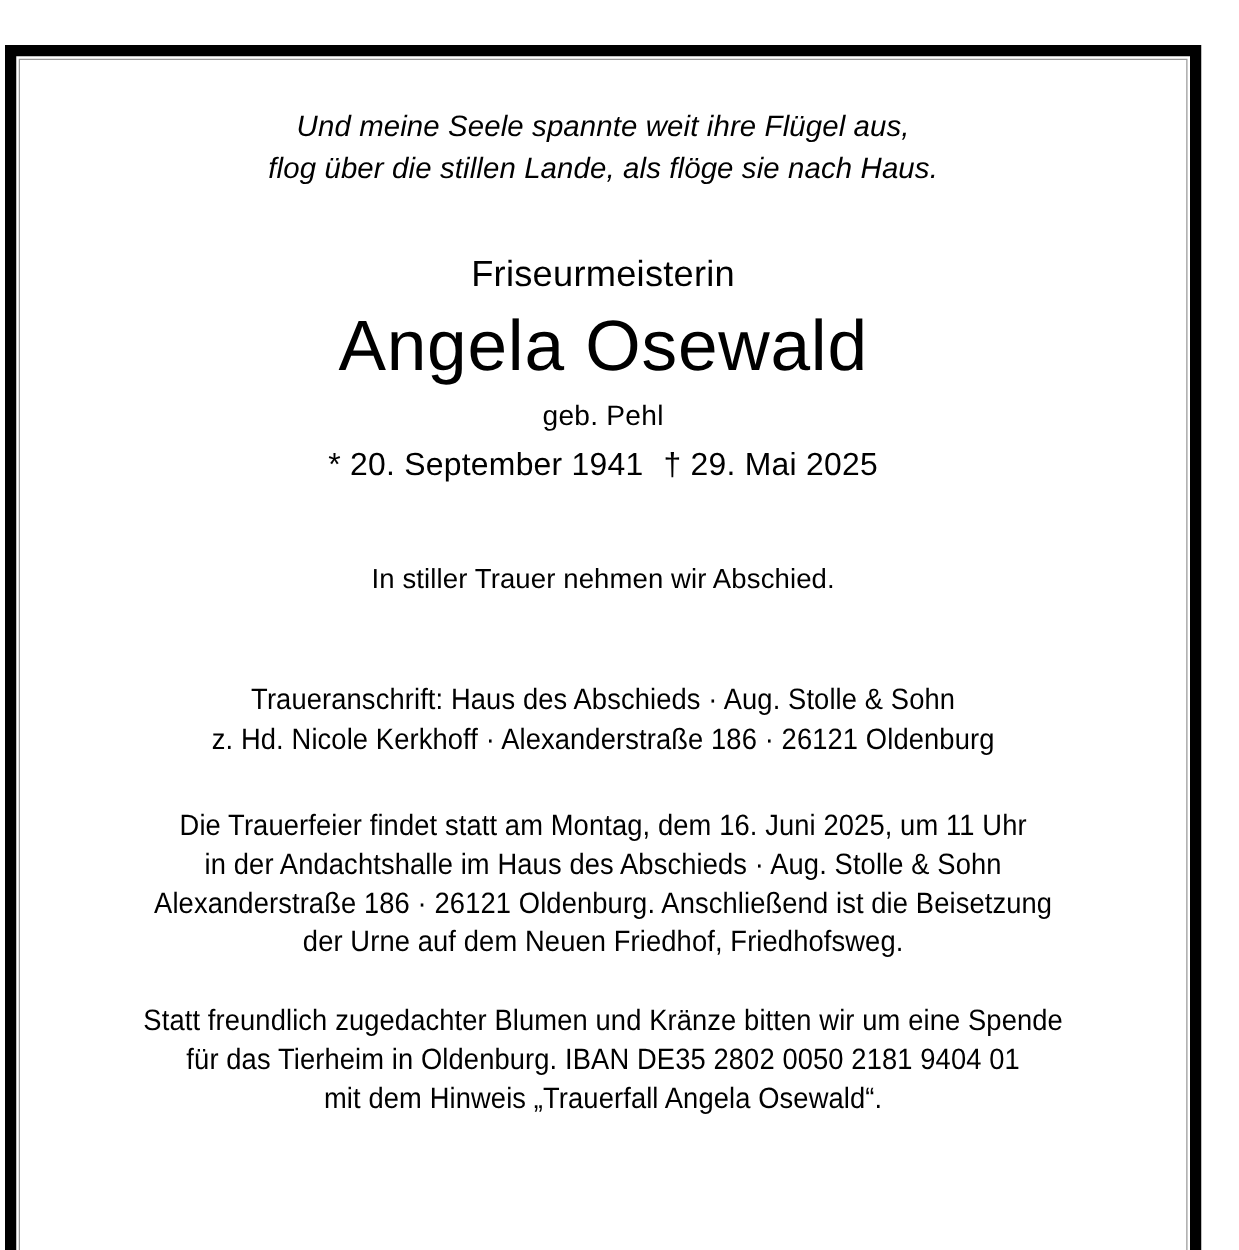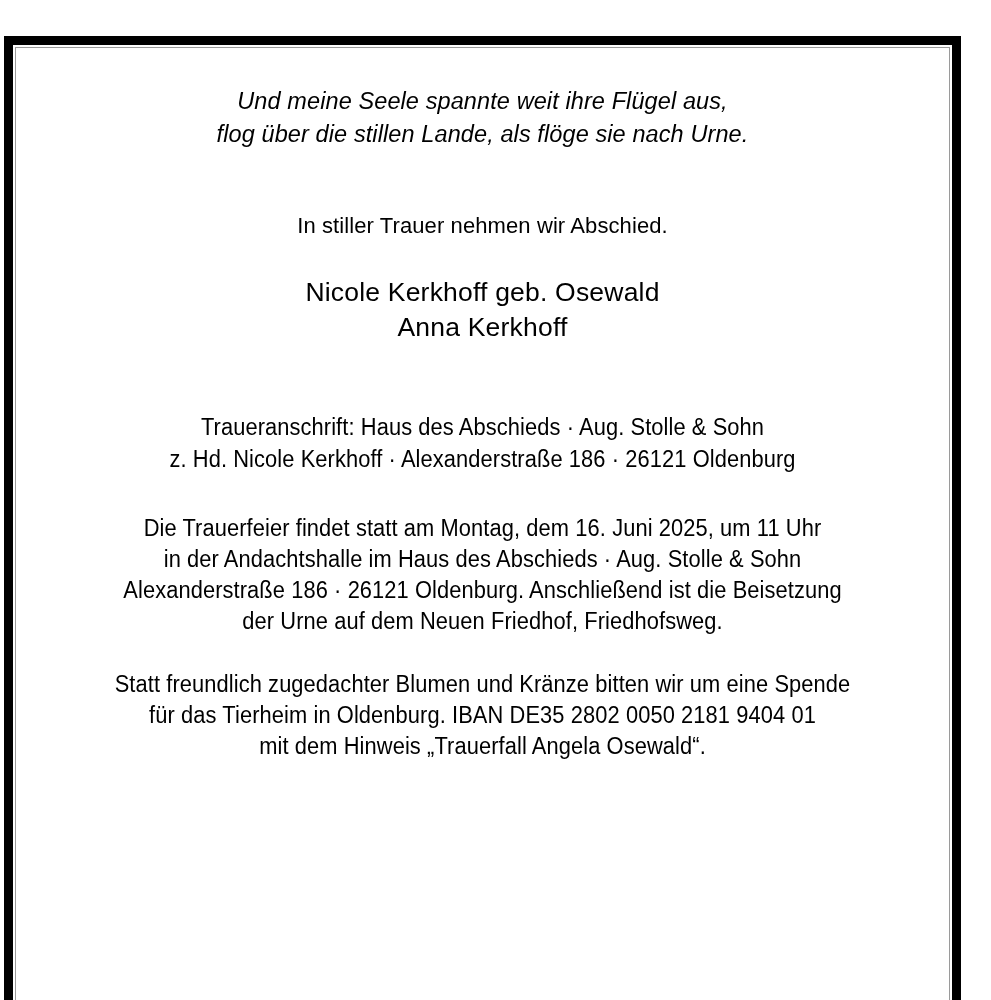--- a/index.html
+++ b/index.html
@@ -143,30 +143,34 @@
 <body>
 
 <div id="notice-frame">
   <div id="notice-border">
     <div id="notice-inner-rule"></div>
 
     <div id="notice-body">
 
       <div id="epigraph">
         <span class="line">Und meine Seele spannte weit ihre Flügel aus,</span>
-        <span class="line">flog über die stillen Lande, als flöge sie nach Urne.</span>
+        <span class="line">flog über die stillen Lande, als flöge sie nach Haus.</span>
       </div>
 
+      <div id="name-block">
+        <div id="profession">Friseurmeisterin</div>
+        <div id="deceased-name">Angela Osewald</div>
+        <div id="maiden-name">geb. Pehl</div>
+        <div id="life-dates">
+          <span>* 20. September 1941</span><span class="date-gap"></span><span>† 29. Mai 2025</span>
+        </div>
+      </div>
 
       <div id="mourning-line">In stiller Trauer nehmen wir Abschied.</div>
 
-      <div id="survivors">
-        <span class="line">Nicole Kerkhoff geb. Osewald</span>
-        <span class="line">Anna Kerkhoff</span>
-      </div>
 
       <div id="funeral-address" class="condensed">
         <span class="line">Traueranschrift: Haus des Abschieds · Aug. Stolle &amp; Sohn</span>
         <span class="line">z. Hd. Nicole Kerkhoff · Alexanderstraße 186 · 26121 Oldenburg</span>
       </div>
 
       <div id="ceremony" class="condensed">
         <span class="line">Die Trauerfeier findet statt am Montag, dem 16. Juni 2025, um 11 Uhr</span>
         <span class="line">in der Andachtshalle im Haus des Abschieds · Aug. Stolle &amp; Sohn</span>
         <span class="line">Alexanderstraße 186 · 26121 Oldenburg. Anschließend ist die Beisetzung</span>

